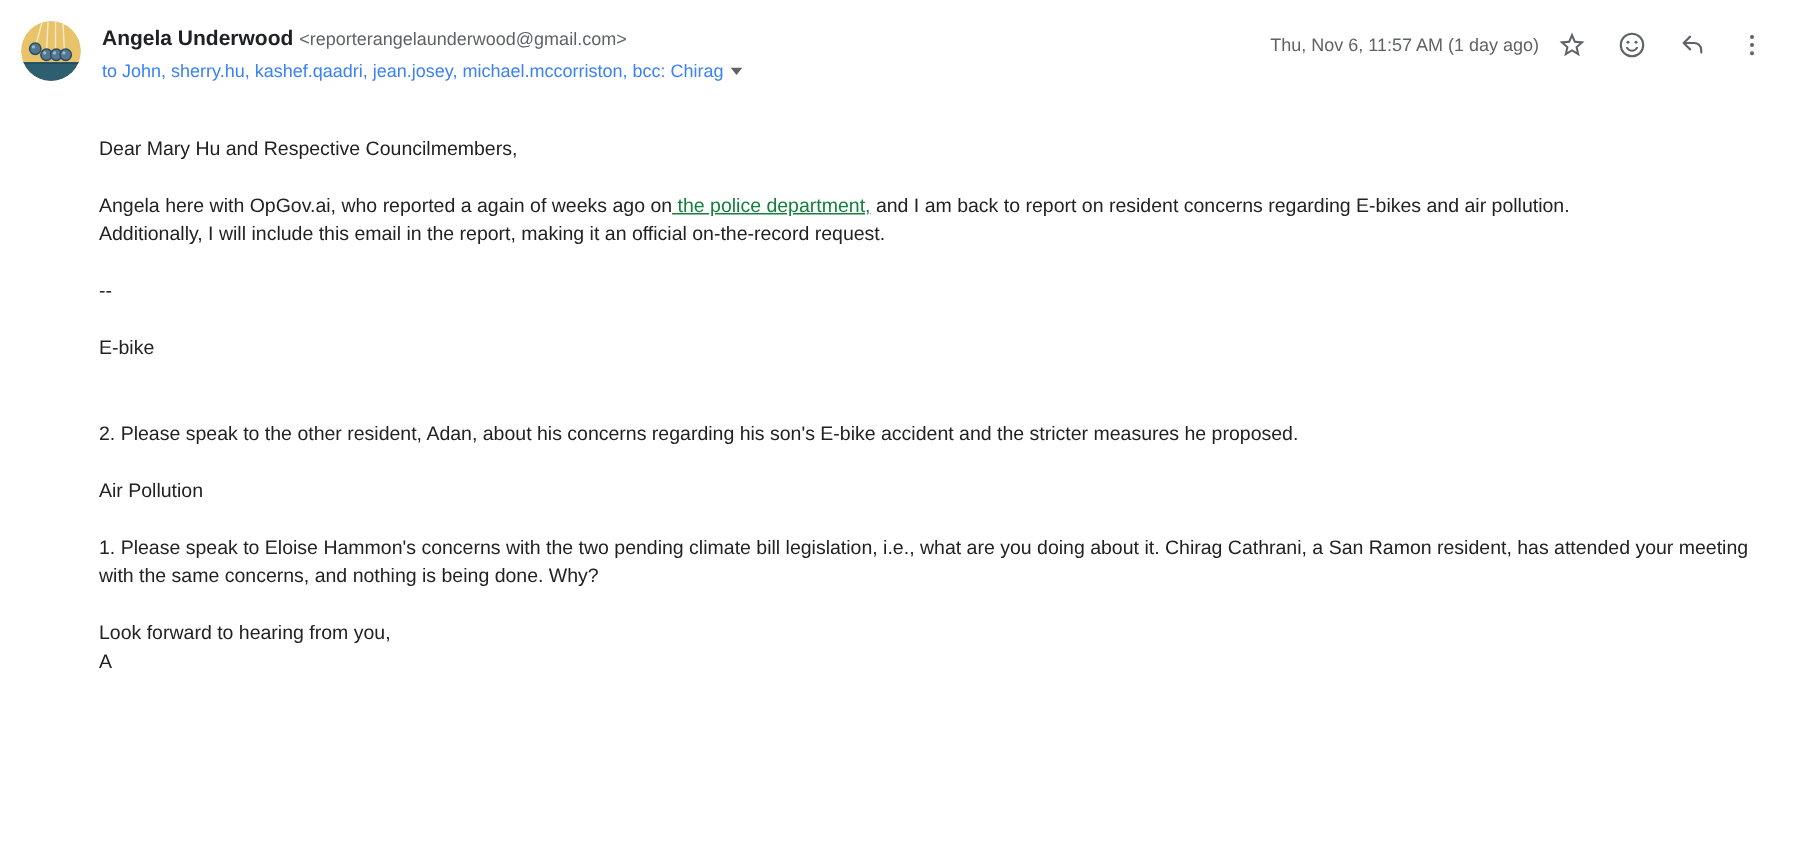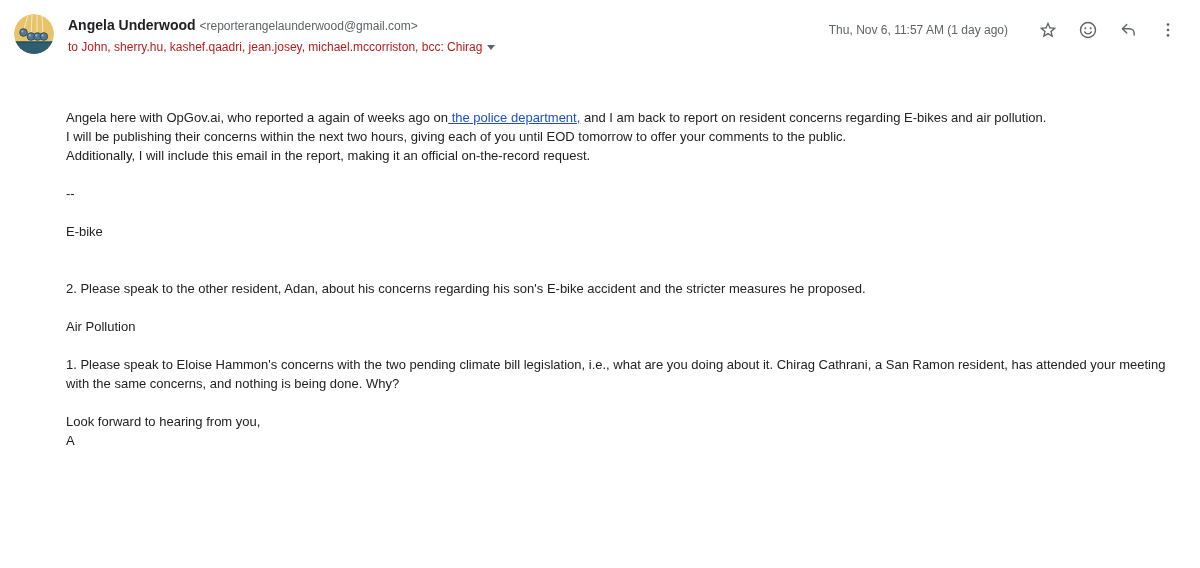--- a/index.html
+++ b/index.html
@@ -10,31 +10,31 @@
 
   
   .header { display: flex; align-items: flex-start; padding: 14px 12px 0 14px; }
   .avatar { width: 40px; height: 40px; border-radius: 50%; overflow: hidden; flex: none; margin-right: 14px; cursor: pointer; }
   .avatar svg { display: block; }
 
   .sender-block { flex: 1; min-width: 0; padding-top: 2px; }
   .sender-line { font-size: 14px; line-height: 18px; color: #202124; white-space: nowrap; }
   .sender-name { font-weight: 700; color: #202124; }
   .sender-email { font-size: 12px; color: #5f6368; font-weight: 400; }
-  .recipients { margin-top: 4px; font-size: 12px; line-height: 16px; color: #b91c1c; display: flex; align-items: center; gap: 5px; cursor: pointer; width: fit-content; }
+  .recipients { margin-top: 4px; font-size: 12px; line-height: 16px; color: #3b82f6; display: flex; align-items: center; gap: 5px; cursor: pointer; width: fit-content; }
   .caret { display: inline-flex; align-items: center; padding-top: 1px; }
 
   .header-right { display: flex; align-items: center; height: 32px; flex: none; }
-  .timestamp { font-size: 12px; color: #5f6368; white-space: nowrap; margin-right: 20px; }
+  .timestamp { font-size: 12px; color: #5f6368; white-space: nowrap; margin-right: 2px; }
   .icon-btn { width: 40px; height: 40px; border: none; background: transparent; border-radius: 50%; display: flex; align-items: center; justify-content: center; cursor: pointer; padding: 0; }
 
   
   .mail-body { padding: 34px 20px 0 66px; font-size: 13px; line-height: 19px; color: #222222; }
   .line { min-height: 19px; }
-  .mail-link { color: #1d4ed8; text-decoration: underline; cursor: pointer; }
+  .mail-link { color: #15803d; text-decoration: underline; cursor: pointer; }
 </style>
 </head>
 <body>
 
 <div class="email-view">
 
   <div class="header">
 
     <div class="avatar">
       <svg width="40" height="40" viewBox="0 0 40 40">
@@ -107,25 +107,25 @@
         <svg width="20" height="20" viewBox="0 0 24 24">
           <circle cx="12" cy="5.5" r="1.6" fill="#5f6368"></circle>
           <circle cx="12" cy="12" r="1.6" fill="#5f6368"></circle>
           <circle cx="12" cy="18.5" r="1.6" fill="#5f6368"></circle>
         </svg>
       </button>
     </div>
   </div>
 
   <div class="mail-body">
+    <div class="line">Dear Mary Hu and Respective Councilmembers,</div>
     <div class="line"></div>
 
     <div class="line"><span>Angela here with OpGov.ai, who reported a again of weeks ago on</span><a class="mail-link"> the police department,</a><span> and I am back to report on resident concerns regarding E-bikes and air pollution.</span></div>
 
-    <div class="line">I will be publishing their concerns within the next two hours, giving each of you until EOD tomorrow to offer your comments to the public.</div>
     <div class="line">Additionally, I will include this email in the report, making it an official on-the-record request.</div>
 
     <div class="line"></div>
     <div class="line">--</div>
     <div class="line"></div>
 
     <div class="line">E-bike</div>
     <div class="line"></div>
 
     <div class="line"></div>

